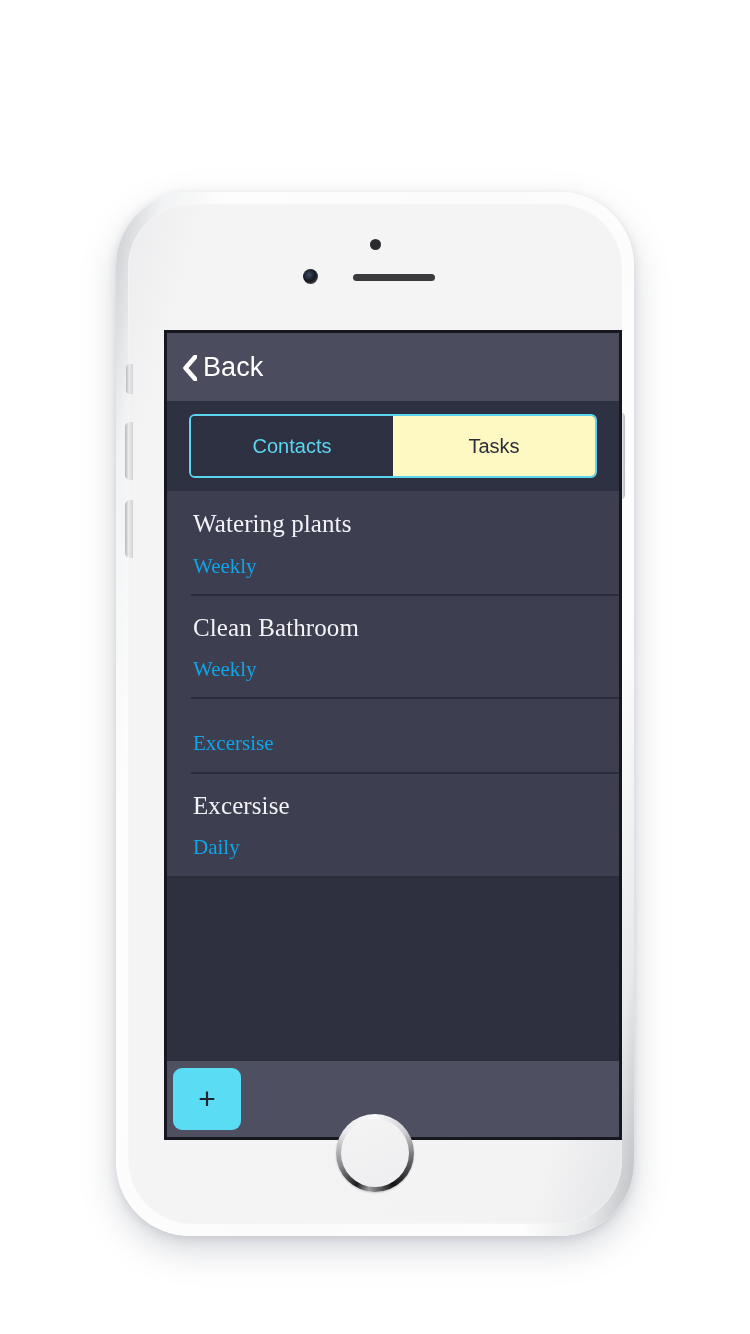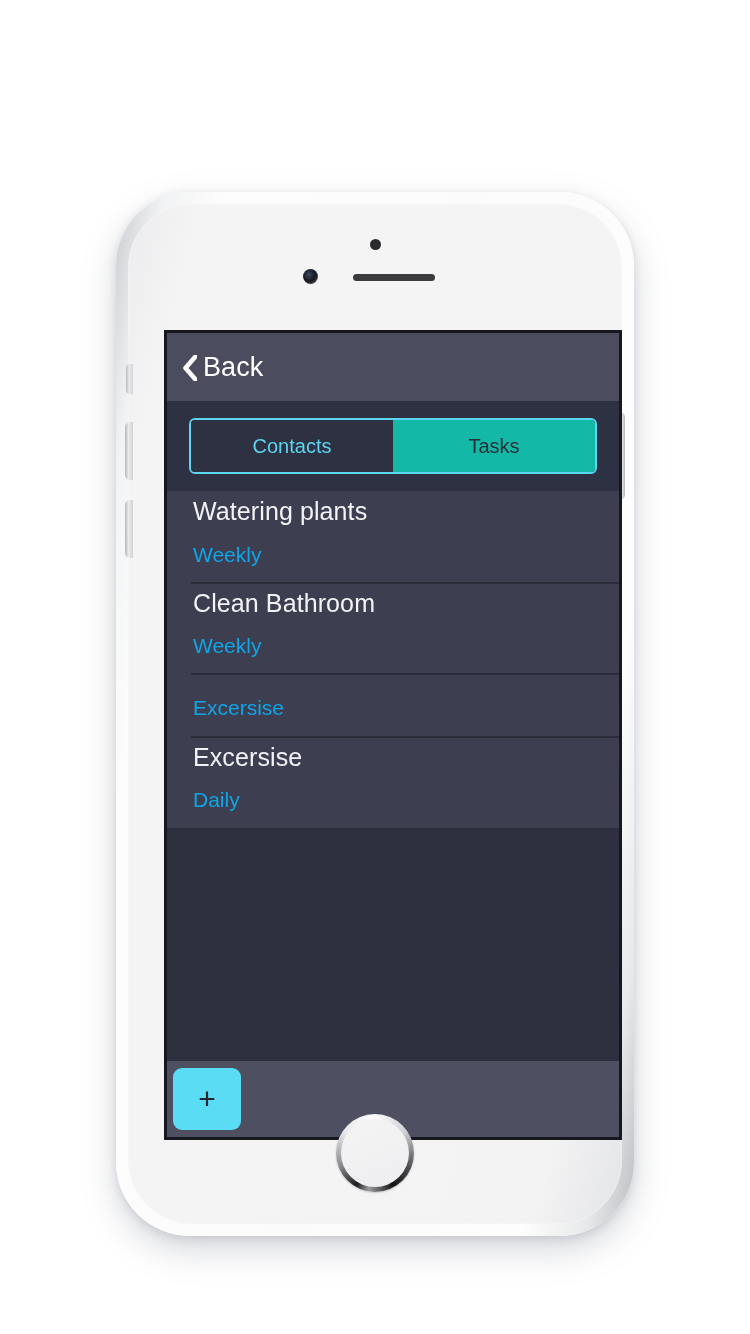--- a/index.html
+++ b/index.html
@@ -184,55 +184,56 @@
     background: #2e3142;
     display: flex;
     align-items: center;
     justify-content: center;
     padding: 0 22px;
     box-sizing: border-box;
   }
   .segment {
     display: flex;
     width: 100%;
-    height: 56px;
+    height: 64px;
     border-radius: 6px;
     overflow: hidden;
     border: 2px solid #5bd5f0;
     box-sizing: border-box;
   }
   .seg-item {
     flex: 1 1 50%;
     display: flex;
     align-items: center;
     justify-content: center;
     font-size: 20px;
     cursor: pointer;
     box-sizing: border-box;
   }
   .seg-item.inactive {
     background: #2e3142;
     color: #5bd5f0;
   }
   .seg-item.active {
-    background: #14b8a6;
+    background: #fef9c3;
     color: #2b2d3b;
   }
 
   
   .task-list {
     flex: 1 1 auto;
     background: #2e3040;
     overflow: hidden;
   }
   .task-row {
     background: #3d3f50;
-    padding: 6px 0 16px 26px;
+    padding: 18px 0 16px 26px;
     position: relative;
     cursor: pointer;
+    font-family: Liberation Serif, serif;
   }
   .task-row + .task-row::before {
     content: "";
     position: absolute;
     left: 24px;
     right: 0;
     top: -1px;
     height: 2px;
     background: #2b2d3b;
   }

